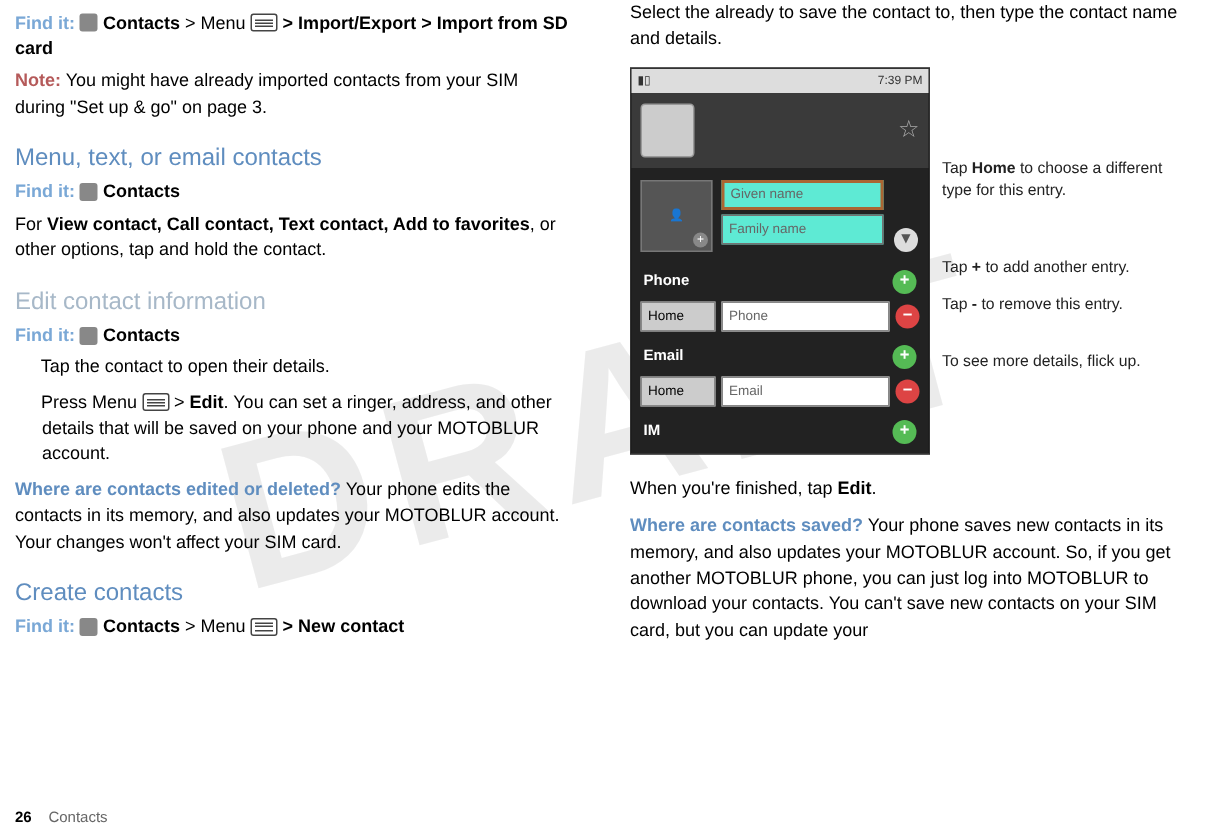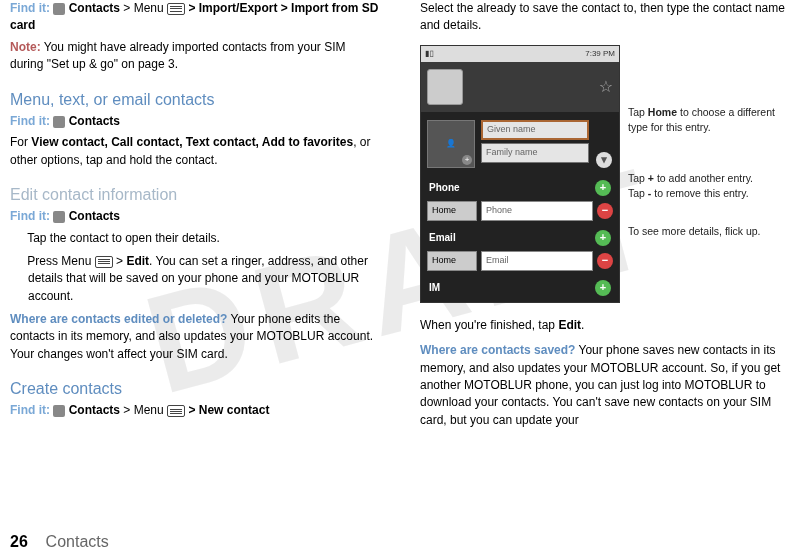--- a/index.html
+++ b/index.html
@@ -1,61 +1,61 @@
 <!DOCTYPE html>
 <html><head>
 <meta charset="utf-8">
 <style>
   * { margin: 0; padding: 0; box-sizing: border-box; }
   body { font-family: Arial, Helvetica, sans-serif; font-size: 12px; line-height: 1.45; color: #000; width: 808px; height: 559px; position: relative; background: #fff; overflow: hidden; }
   .watermark { position: absolute; left: 50%; top: 50%; transform: translate(-50%,-50%) rotate(-15deg); font-size: 140px; font-weight: bold; color: #d9d9d9; opacity: 0.5; letter-spacing: 10px; z-index: 0; pointer-events: none; }
-  .page { position: relative; z-index: 1; display: flex; padding: 0 10px; gap: 40px; }
+  .page { position: relative; z-index: 1; display: flex; padding: 0 10px; gap: 40px; align-items: center; }
   .col { width: 370px; }
   .find-line { margin-bottom: 4px; }
   .find-label { color: #7aa8d6; font-weight: bold; }
   .bold { font-weight: bold; }
   .menu-icon { display: inline-flex; width: 18px; height: 12px; border: 1px solid #444; border-radius: 2px; flex-direction: column; justify-content: space-evenly; padding: 1px 2px; vertical-align: middle; }
   .menu-icon span { height: 1px; background: #444; display: block; }
   .app-icon { display: inline-block; width: 12px; height: 12px; background: #888; border-radius: 2px; vertical-align: middle; }
   .note-label { color: #b55a5a; font-weight: bold; }
   .h2 { color: #5f8dbf; font-size: 16px; margin-top: 14px; margin-bottom: 2px; }
   .h2.edit { color: #a7b8c8; }
   .qa-label { color: #5f8dbf; font-weight: bold; }
   .step-num { color: #5f8dbf; font-weight: bold; display: inline-block; width: 14px; }
   .step { margin-bottom: 6px; padding-left: 18px; text-indent: -18px; }
-  .footer { position: absolute; bottom: 6px; left: 10px; font-size: 16px; color: #666; }
+  .footer { position: absolute; bottom: 6px; left: 10px; font-size: 10px; color: #666; }
   .footer .pg { font-weight: bold; color: #000; }
   
   .phone-wrap { display: flex; gap: 8px; margin: 10px 0 14px 0; }
   .phone { width: 200px; border: 1px solid #333; background: #000; }
   .phone-statusbar { height: 16px; background: #ddd; display: flex; justify-content: space-between; align-items: center; padding: 0 4px; font-size: 8px; color: #333; }
   .phone-header { height: 50px; background: #3a3a3a; display: flex; align-items: center; padding: 6px; gap: 6px; }
   .ph-thumb { width: 36px; height: 36px; background: #ccc; border: 1px solid #999; border-radius: 3px; }
   .ph-star { margin-left: auto; color: #aaa; font-size: 16px; }
   .phone-body { background: #222; padding: 8px 6px 4px 6px; }
   .photo-row { display: flex; gap: 6px; margin-bottom: 6px; }
   .photo-box { width: 48px; height: 48px; background: #555; border: 1px solid #777; display: flex; align-items: center; justify-content: center; color: #ccc; font-size: 8px; position: relative; }
   .photo-box::after { content: "+"; position: absolute; bottom: 2px; right: 2px; background:#888; color:#fff; width:10px; height:10px; border-radius:50%; font-size:8px; display:flex; align-items:center; justify-content:center; }
   .name-col { flex: 1; display: flex; flex-direction: column; gap: 3px; }
-  .name-field { background: #e5e5e5; border: 2px solid #a63; height: 20px; display: flex; align-items: center; padding-left: 4px; font-size: 9px; color: #666; }
+  .name-field { background: #5eead4; border: 2px solid #a63; height: 20px; display: flex; align-items: center; padding-left: 4px; font-size: 9px; color: #666; }
   .name-field.plain { border: 1px solid #737373; }
   .name-side { width: 18px; display: flex; align-items: flex-end; justify-content: center; }
   .circ { width: 16px; height: 16px; border-radius: 50%; display: flex; align-items: center; justify-content: center; font-size: 11px; font-weight: bold; }
   .circ.green { background: #5b5; color: #fff; }
   .circ.red { background: #d44; color: #fff; }
   .circ.down { background: #ddd; color: #555; }
   .section-label { color: #fff; font-weight: bold; font-size: 10px; padding: 6px 2px 2px 2px; display: flex; justify-content: space-between; align-items: center; }
   .field-row { display: flex; gap: 4px; align-items: center; margin: 3px 0; }
   .drop { background: #ccc; border: 1px solid #888; height: 20px; width: 50px; display: flex; align-items: center; padding-left: 4px; font-size: 9px; }
   .input { background: #fff; border: 1px solid #888; height: 20px; flex: 1; display: flex; align-items: center; padding-left: 4px; font-size: 9px; color: #666; }
   .callouts { flex: 1; display: flex; flex-direction: column; font-size: 10.5px; color: #222; }
   .callout { position: relative; }
   .c1 { margin-top: 60px; }
   .c2 { margin-top: 36px; }
-  .c3 { }
+  .c3 { margin-top: 10px; }
   .c4 { margin-top: 22px; }
   p { margin-bottom: 8px; }
 </style>
 </head>
 <body>
 
 <div class="watermark">DRAFT</div>
 
 <div class="page">
 

